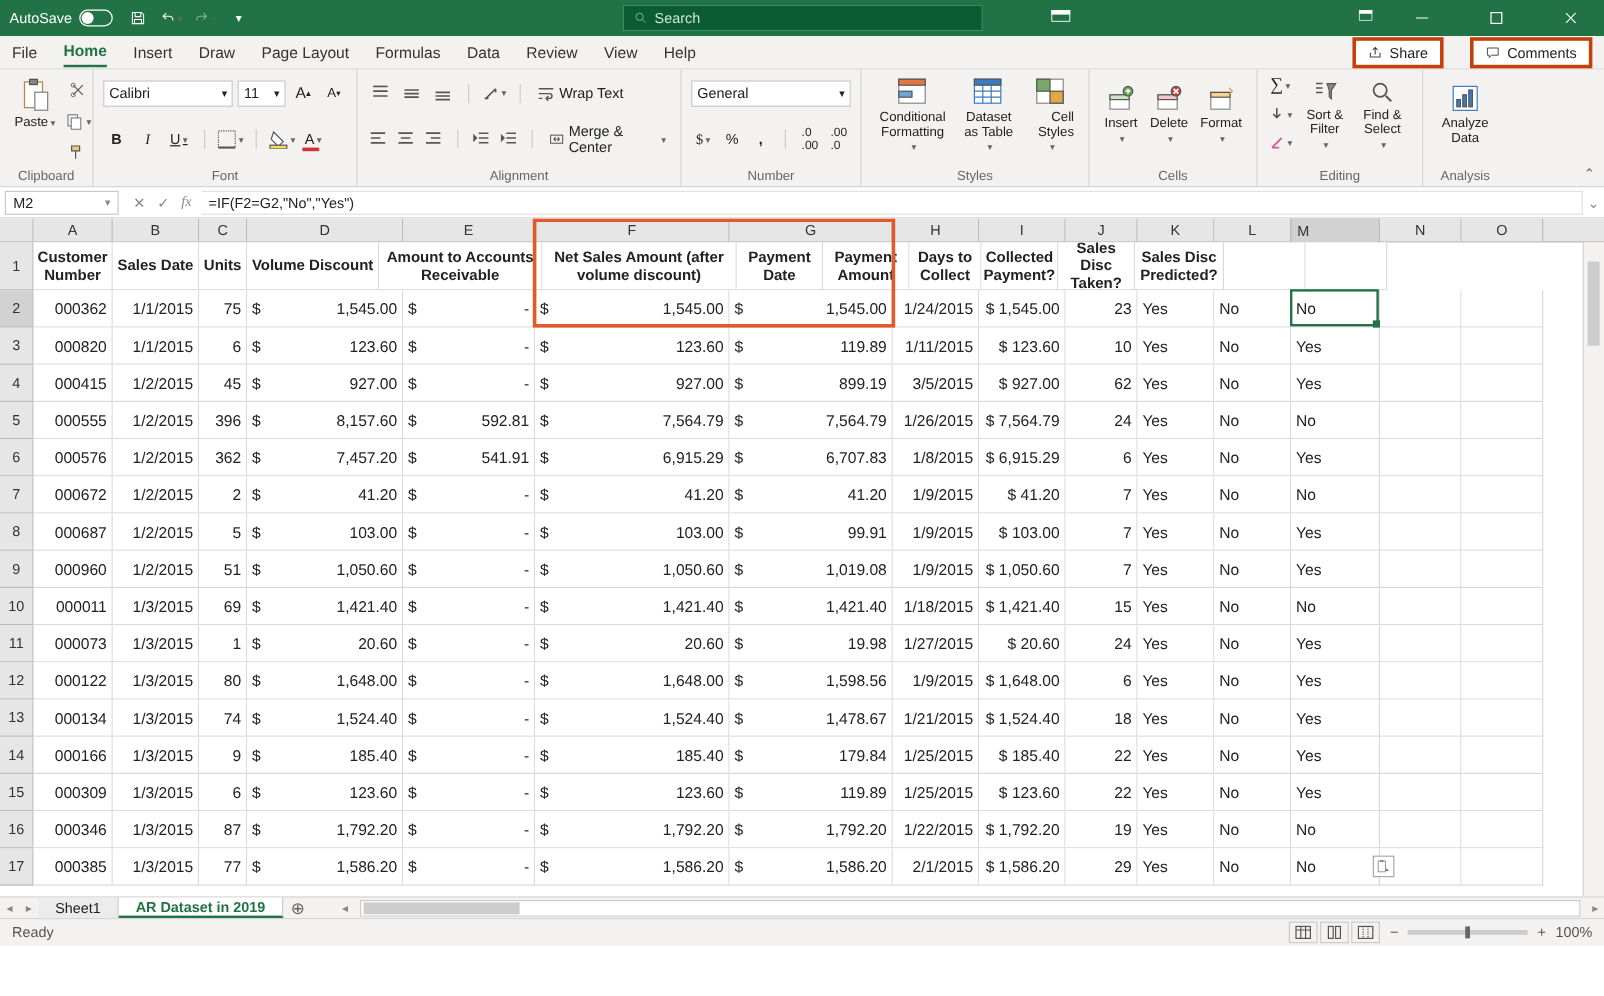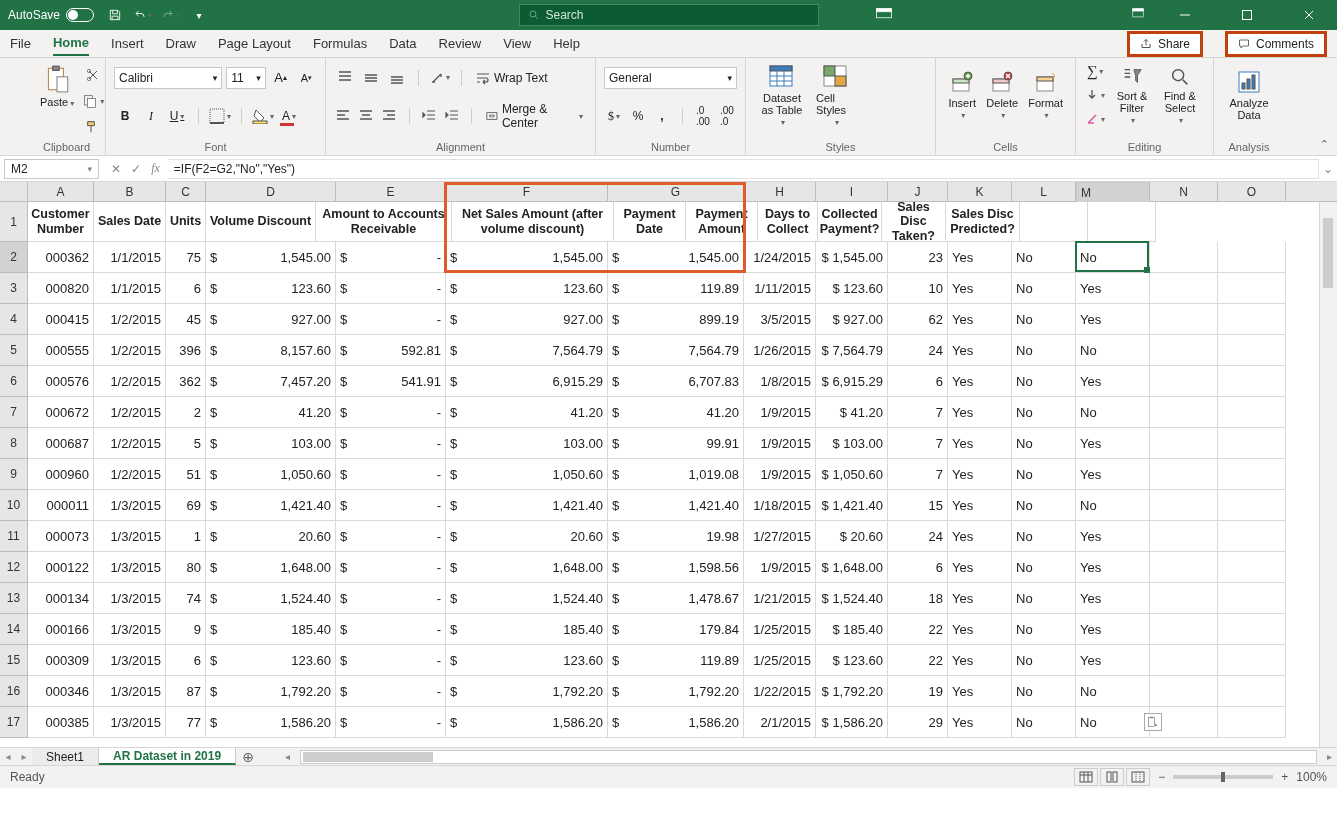--- a/index.html
+++ b/index.html
@@ -179,21 +179,21 @@
   <span class="commentsbtn">
       <svg width="12" height="12" viewBox="0 0 24 24">
         <path d="M3 4h18v12H10l-4 4v-4H3z" stroke="#444" fill="none" stroke-width="1.6"></path>
       </svg>
       <span>Comments</span>
     </span>
 </div>
 
 <div class="ribbon">
 
-  <div class="group" style="width:78px;margin-left:28px;">
+  <div class="group" style="width:78px;">
     <div class="row" style="height:66px; align-items:flex-start;">
       <div class="btn big">
         <svg width="26" height="30" viewBox="0 0 24 28">
             <rect x="4" y="4" width="14" height="20" fill="#fff" stroke="#b38b4b"></rect>
             <rect x="8" y="2" width="6" height="4" fill="#888"></rect>
             <rect x="12" y="12" width="10" height="14" fill="#fff" stroke="#888"></rect>
           </svg>
         <span class="dd">Paste</span>
       </div>
       <div style="display:flex;flex-direction:column;gap:4px;margin-top:2px;">
@@ -341,35 +341,43 @@
       <span class="iconbox" style="font-weight:700;">,</span>
       <span class="sep"></span>
       <span class="iconbox" style="font-size:10px;">.0<br>.00</span>
       <span class="iconbox" style="font-size:10px;">.00<br>.0</span>
     </div>
     <div class="group-label">Number</div>
   </div>
 
   <div class="group" style="width:190px;">
     <div class="row" style="height:66px;gap:2px;">
+      <div class="btn big dd" style="width:72px;">
+          <svg width="28" height="26" viewBox="0 0 28 26">
+            <rect x="2" y="2" width="22" height="20" fill="#fff" stroke="#888"></rect>
+            <rect x="2" y="2" width="22" height="5" fill="#e27843"></rect>
+            <rect x="2" y="12" width="11" height="5" fill="#6aa6d6"></rect>
+          </svg>
+          <span style="text-align:center;">Conditional Formatting</span>
+        </div>
       <div class="btn big dd" style="width:56px;">
           <svg width="28" height="26" viewBox="0 0 28 26">
             <rect x="2" y="2" width="22" height="20" fill="#fff" stroke="#3b7dbf"></rect>
             <rect x="2" y="2" width="22" height="5" fill="#3b7dbf"></rect>
             <path d="M2 12h22M2 17h22M9 7v15M16 7v15" stroke="#3b7dbf"></path>
           </svg>
           <span style="text-align:center;">Dataset as Table</span>
         </div>
       <div class="btn big dd" style="width:48px;">
           <svg width="28" height="26" viewBox="0 0 28 26">
             <rect x="2" y="2" width="22" height="20" fill="#fff" stroke="#888"></rect>
             <rect x="2" y="2" width="11" height="10" fill="#7aa86b"></rect>
             <rect x="13" y="12" width="11" height="10" fill="#e2a843"></rect>
           </svg>
-          <span style="text-align:left;">Cell Styles</span>
+          <span style="text-align:right;">Cell Styles</span>
         </div>
     </div>
     <div class="group-label">Styles</div>
   </div>
 
   <div class="group" style="width:140px;">
     <div class="row" style="height:66px;gap:2px;">
       <div class="btn big dd" style="width:42px;">
           <svg width="24" height="24" viewBox="0 0 24 24">
             <rect x="3" y="8" width="16" height="12" fill="#fff" stroke="#888"></rect>

